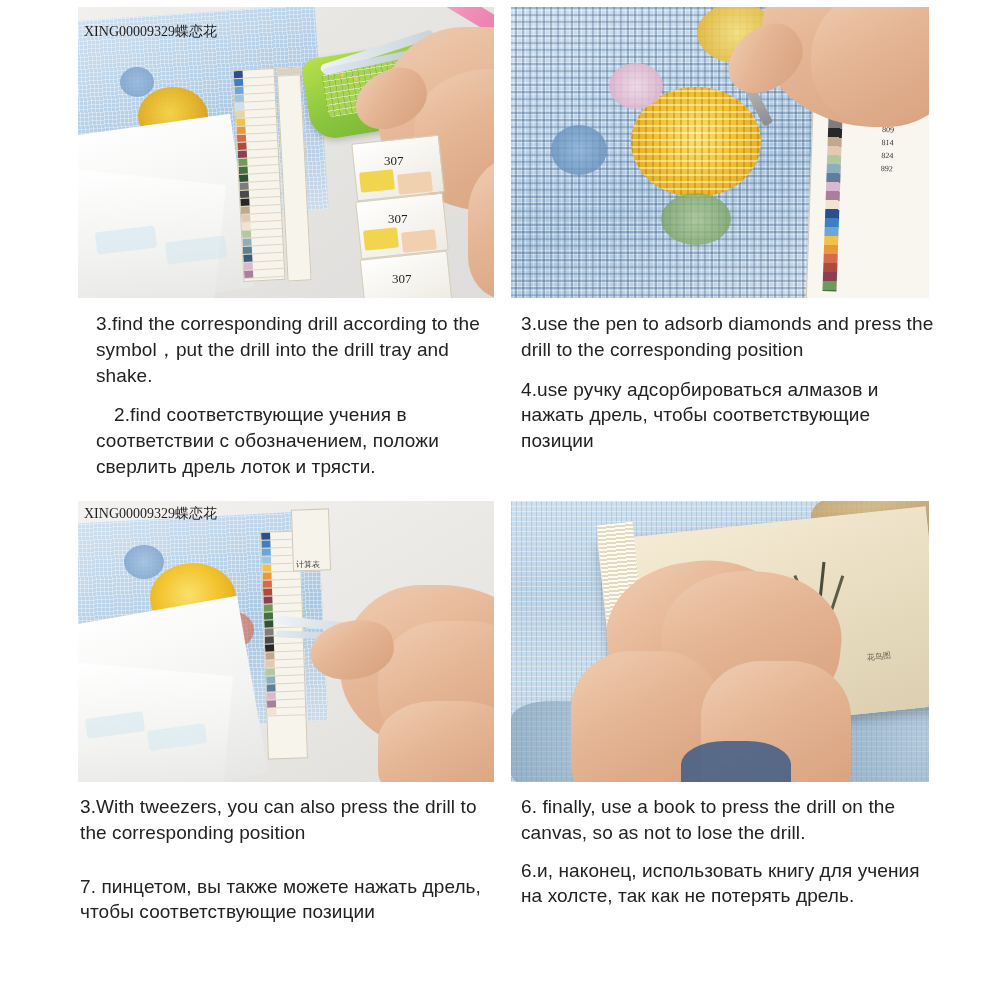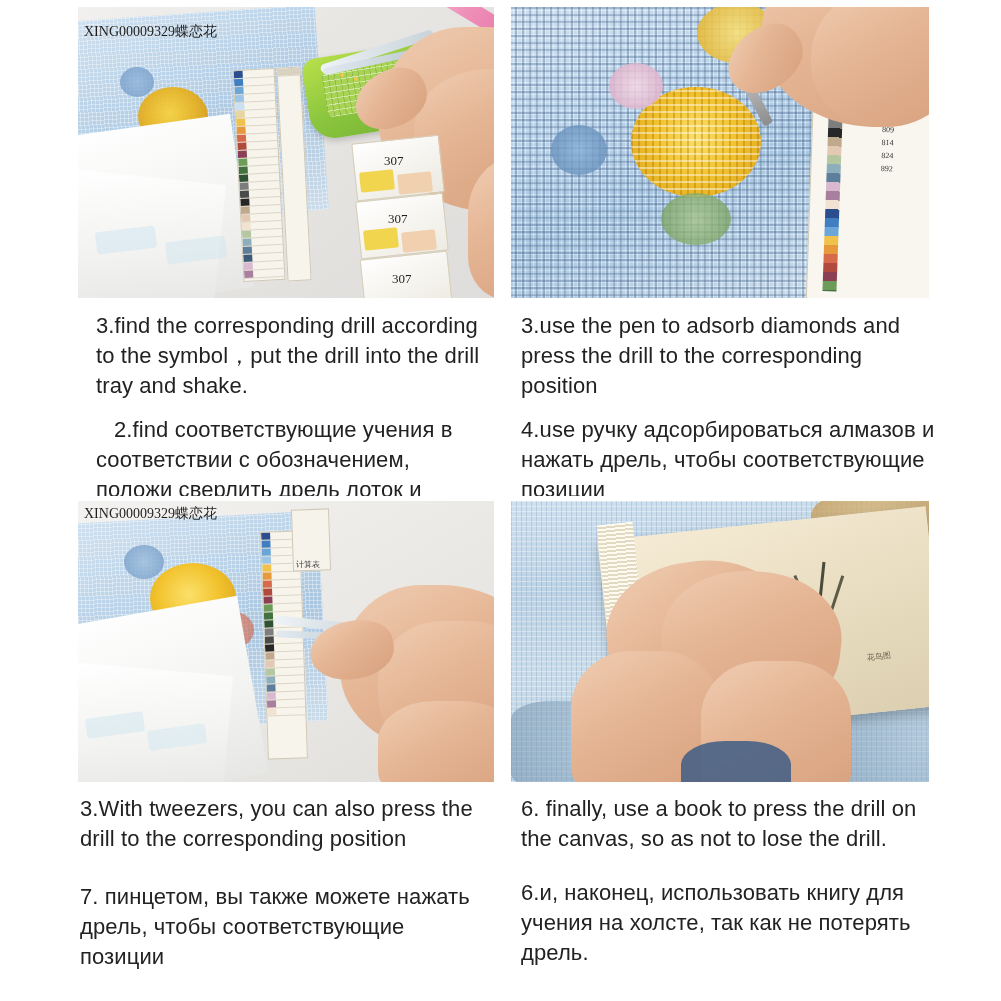--- a/index.html
+++ b/index.html
@@ -42,21 +42,21 @@
     overflow: hidden;
     border: 0;
   }
   .photo.p1 { margin: 7px 7px 0 78px; height: 291px; }
   .photo.p2 { margin: 7px 72px 0 10px; height: 291px; }
   .photo.p3 { margin: 5px 7px 0 78px; height: 281px; }
   .photo.p4 { margin: 5px 72px 0 10px; height: 281px; }
 
   
   .caption {
-    font-size: 22px;
+    font-size: 19px;
     line-height: 1.36;
     color: #222;
     letter-spacing: 0.1px;
   }
   .cap1 { margin: 13px 10px 0 96px; }
   .cap2 { margin: 13px 60px 0 20px; }
   .cap3 { margin: 12px 10px 0 80px; }
   .cap4 { margin: 12px 55px 0 20px; }
   .caption p { margin: 0 0 0 0; }
   .caption p.ru { margin-top: 14px; }
@@ -459,18 +459,18 @@
           <div class="skin" style="left:96px;top:60px;width:190px;height:150px;border-radius:45% 50% 50% 45%;transform:rotate(-8deg);"></div>
           <div class="skin" style="left:150px;top:70px;width:180px;height:140px;border-radius:50% 45% 45% 50%;transform:rotate(6deg);"></div>
           <div class="skin" style="left:60px;top:150px;width:150px;height:145px;border-radius:40% 40% 20% 20%;"></div>
           <div class="skin" style="left:190px;top:160px;width:150px;height:140px;border-radius:40% 40% 20% 20%;"></div>
           <div style="position:absolute;left:170px;top:240px;width:110px;height:60px;background:#3e5d86;border-radius:40% 40% 10% 10%;opacity:.85;"></div>
         </div>
       </div>
 
       <div class="caption cap4">
         <p class="en">6. finally, use a book to press the drill on the canvas, so as not to lose the drill.</p>
-        <p class="ru" style="margin-top:24px;">6.и, наконец, использовать книгу для учения на холсте, так как не потерять дрель.</p>
+        <p class="ru" style="margin-top:12px;">6.и, наконец, использовать книгу для учения на холсте, так как не потерять дрель.</p>
       </div>
     </div>
 
   </div>
 </div>
 
 </body></html>

